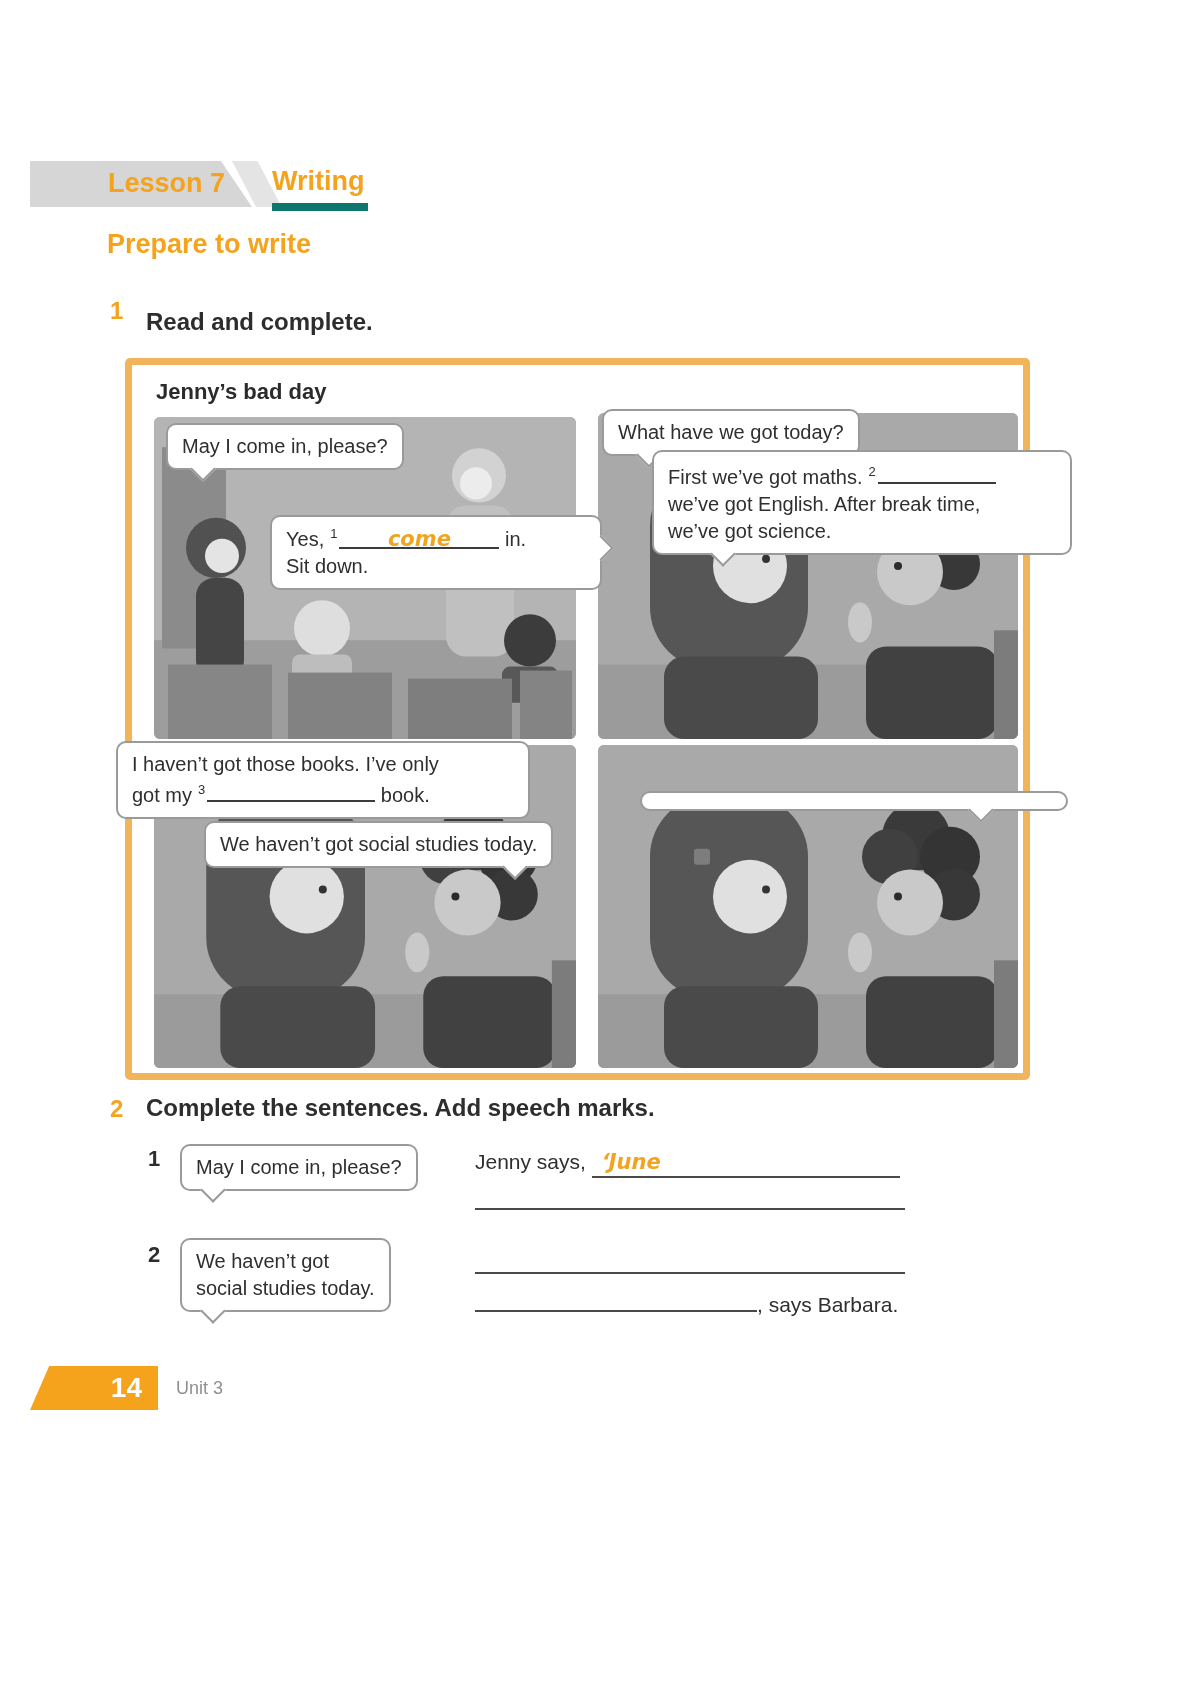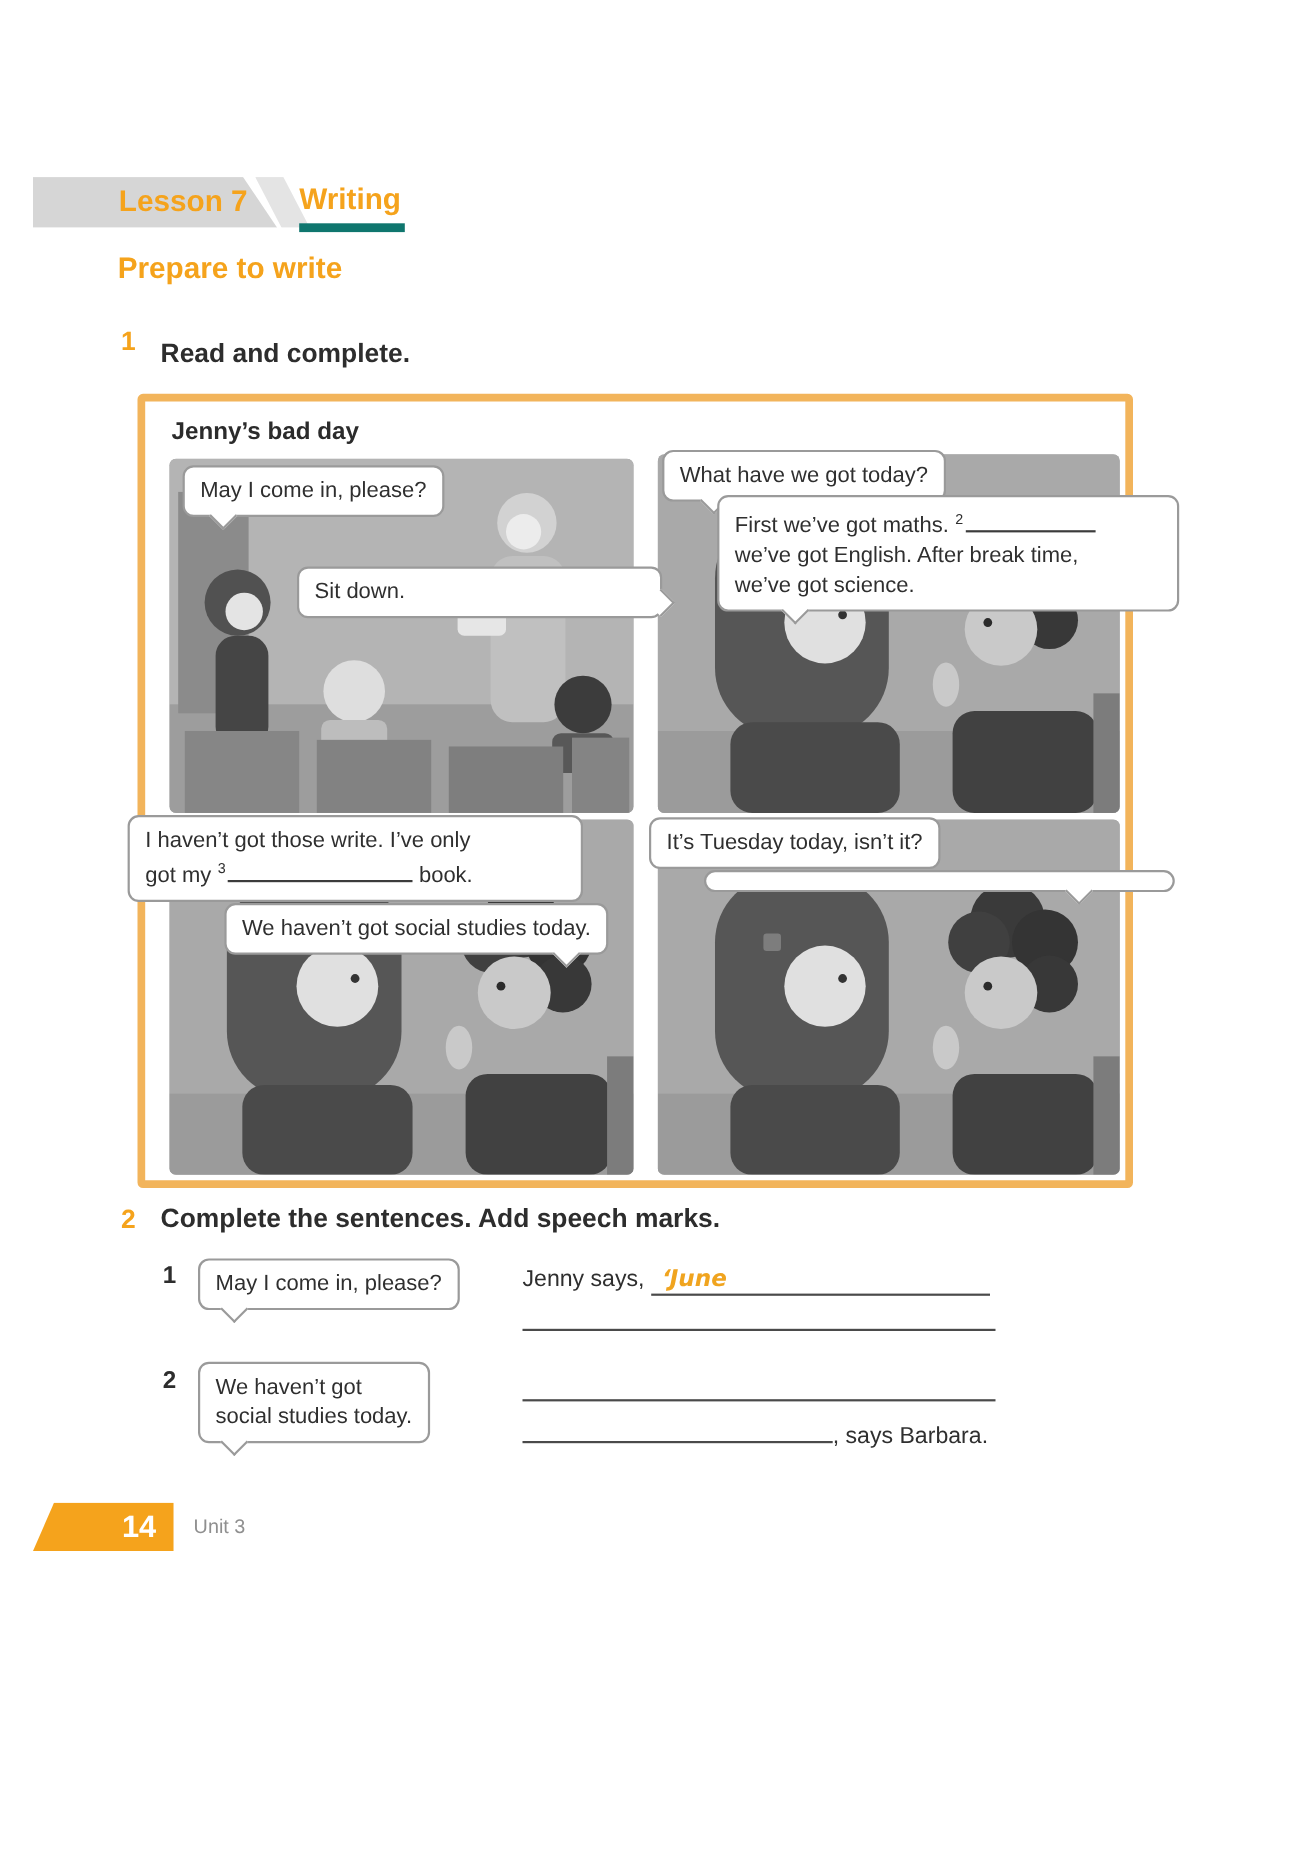--- a/index.html
+++ b/index.html
@@ -179,52 +179,53 @@
         </g>
         <rect x="396" y="216" width="24" height="108" fill="#7c7c7c"></rect>
       </svg>
     </div>
 
     <div class="bubble" style="left:34px; top:58px;">
       <span class="ln">May I come in, please?</span>
       <span class="tail tail-down" style="left:26px;"></span>
     </div>
     <div class="bubble" style="left:138px; top:150px; width:300px;">
+      <span class="ln">
+        <span>Yes,</span><sup class="mark">1</sup><span class="blank" style="width:160px;"><span class="hand">come</span></span>
+        <span>in.</span>
+      </span>
       <span class="ln">Sit down.</span>
       <span class="tail tail-right" style="top:22px;"></span>
     </div>
 
     <div class="bubble" style="left:470px; top:44px;">
       <span class="ln">What have we got today?</span>
       <span class="tail tail-down" style="left:36px;"></span>
     </div>
     <div class="bubble" style="left:520px; top:85px; width:388px;">
       <span class="ln">
         <span>First we’ve got maths.</span><sup class="mark">2</sup><span class="blank" style="width:118px;"></span>
       </span>
       <span class="ln">we’ve got English. After break time,</span>
       <span class="ln">we’ve got science.</span>
       <span class="tail tail-down" style="left:60px;"></span>
     </div>
 
     <div class="bubble" style="left:-16px; top:376px; width:382px;">
-      <span class="ln">I haven’t got those write. I’ve only</span>
+      <span class="ln">I haven’t got those books. I’ve only</span>
       <span class="ln">
         <span>got my</span><sup class="mark">3</sup><span class="blank" style="width:168px;"></span>
         <span>book.</span>
       </span>
     </div>
     <div class="bubble" style="left:72px; top:456px;">
       <span class="ln">We haven’t got social studies today.</span>
       <span class="tail tail-down" style="left:300px;"></span>
     </div>
 
-    <div class="bubble" style="left:458px; top:378px;">
-      <span class="ln">It’s Tuesday today, isn’t it?</span>
-    </div>
     <div class="bubble" style="left:508px; top:426px; width:396px;">
       <span class="tail tail-down" style="left:330px;"></span>
     </div>
   </div>
 
   <div class="ex-num" style="left:110px; top:1095px;">2</div>
   <div class="ex-instr" style="left:146px; top:1094px;">Complete the sentences. Add speech marks.</div>
 
   <div class="item-num" style="left:148px; top:1146px;">1</div>
   <div class="bubble" style="left:180px; top:1144px;">

